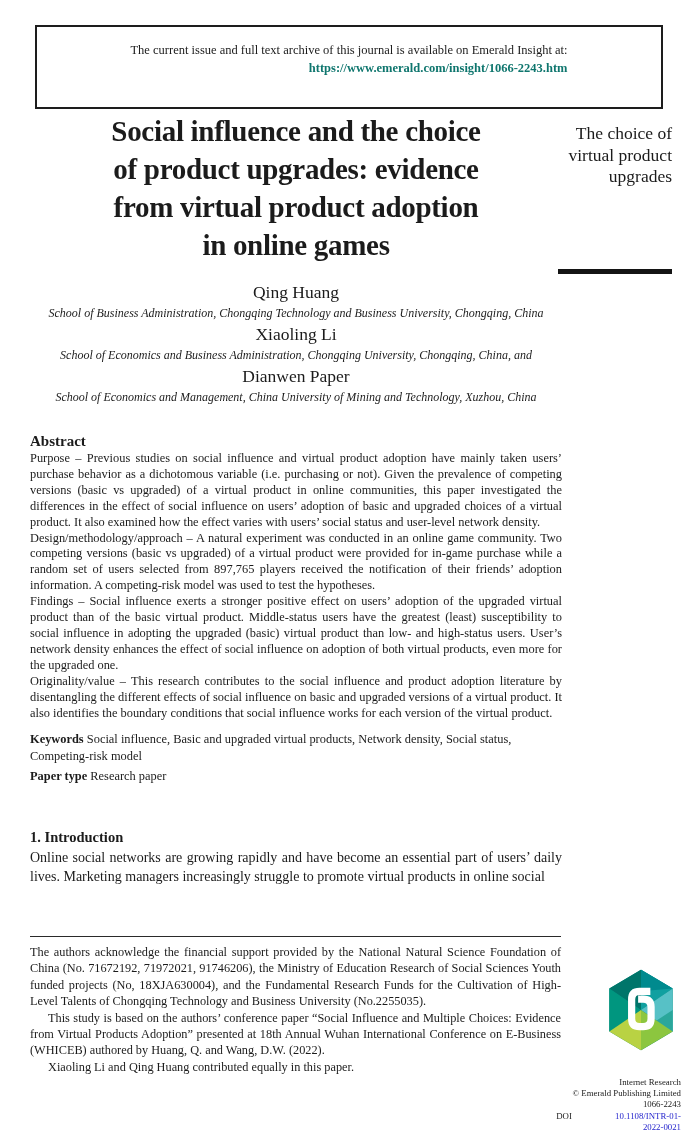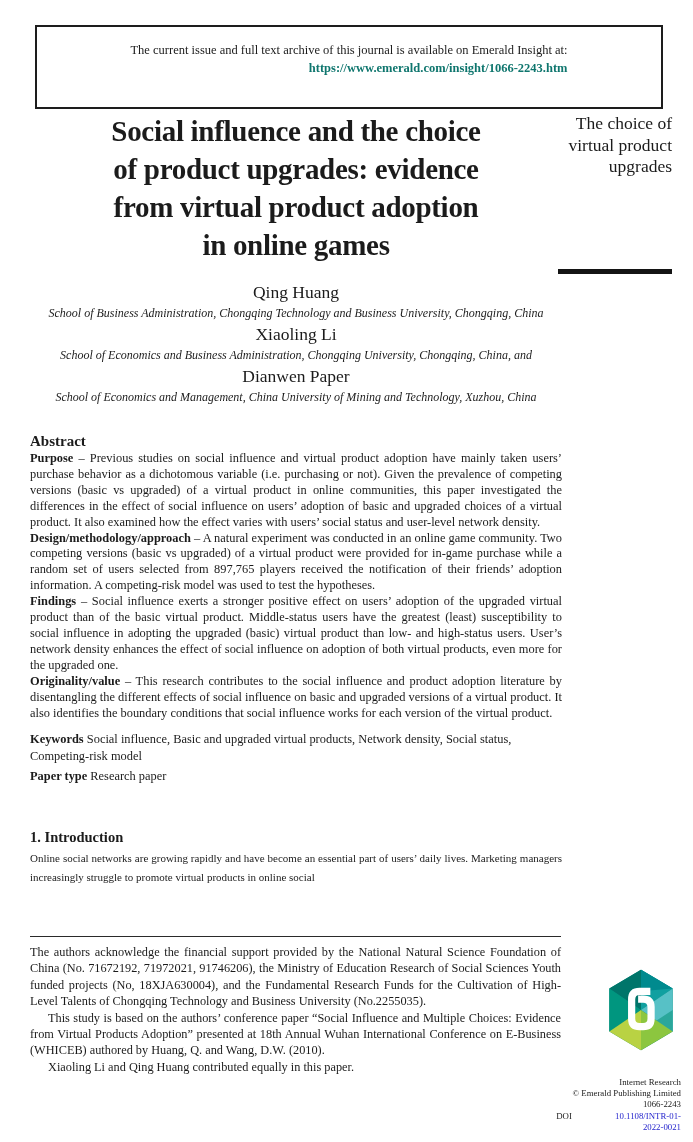--- a/index.html
+++ b/index.html
@@ -17,36 +17,36 @@
   .banner-inner { margin:14px auto 0; width:fit-content; font-size:12.5px; line-height:18px;text-align:right; }
   .banner-url { color:#0f766e; font-weight:bold; text-decoration:none; display:inline-block; }
   
   .main { position:absolute; left:30px; top:112px; width:532px; }
   .title { font-weight:bold; font-size:29px; line-height:38px; text-align:center; letter-spacing:-0.3px; }
   .authors { margin-top:17px; }
   .author-name { font-size:17.5px; line-height:23px; text-align:center; }
   .affiliation { font-style:italic; font-size:12px; line-height:19px; text-align:center; }
   .abstract-heading { margin-top:24px; font-size:15px; font-weight:bold; line-height:20px; }
   .abs-p { font-size:12.4px; line-height:15.9px; text-align:justify; }
-  .abs-lead { font-weight:bold; }
+  .abs-lead { font-weight:normal; }
   .keywords { margin-top:10px; font-size:12.4px; line-height:16.2px; }
   .paper-type { margin-top:4px; font-size:12.4px; line-height:16.2px; }
   .kw-lead { font-weight:bold; }
   .intro-heading { margin-top:44px; font-size:14.5px; font-weight:bold; line-height:19px; }
-  .intro-p { margin-top:2px; font-size:11px; line-height:18.5px; text-align:justify; }
+  .intro-p { margin-top:2px; font-size:14px; line-height:18.5px; text-align:justify; }
   
   .footnote {
     position:absolute; left:30px; top:936px; width:531px;
     border-top:1.5px solid #2a2a2a; padding-top:7px;
     font-size:12.3px; line-height:16.4px; text-align:justify;
   }
   .footnote p + p { text-indent:18px; }
   
   .sidebar-title {
-    position:absolute; top:113px; right:21px; width:136px;
+    position:absolute; top:123px; right:21px; width:136px;
     font-size:17.5px; line-height:21.5px; text-align:right;
   }
   .side-rule { position:absolute; top:269px; right:21px; width:114px; height:5px; background:#141414; }
   .dates {
     position:absolute; top:284px; right:21px; width:145px;
     font-size:10.6px; line-height:14.8px; text-align:right;
   }
   
   .colophon { position:absolute; top:968px; right:12px; width:132px; text-align:right; }
   .logo { width:72px; height:84px; margin-right:4px; display:inline-block; }
@@ -94,21 +94,21 @@
 
     <div class="keywords"><span class="kw-lead">Keywords</span> <span>Social influence, Basic and upgraded virtual products, Network density, Social status, Competing-risk model</span></div>
     <div class="paper-type"><span class="kw-lead">Paper type</span> <span>Research paper</span></div>
 
     <div class="intro-heading">1. Introduction</div>
     <p class="intro-p">Online social networks are growing rapidly and have become an essential part of users’ daily lives. Marketing managers increasingly struggle to promote virtual products in online social</p>
   </div>
 
   <div class="footnote">
     <p>The authors acknowledge the financial support provided by the National Natural Science Foundation of China (No. 71672192, 71972021, 91746206), the Ministry of Education Research of Social Sciences Youth funded projects (No, 18XJA630004), and the Fundamental Research Funds for the Cultivation of High-Level Talents of Chongqing Technology and Business University (No.2255035).</p>
-    <p>This study is based on the authors’ conference paper “Social Influence and Multiple Choices: Evidence from Virtual Products Adoption” presented at 18th Annual Wuhan International Conference on E-Business (WHICEB) authored by Huang, Q. and Wang, D.W. (2010).</p>
+    <p>This study is based on the authors’ conference paper “Social Influence and Multiple Choices: Evidence from Virtual Products Adoption” presented at 18th Annual Wuhan International Conference on E-Business (WHICEB) authored by Huang, Q. and Wang, D.W. (2022).</p>
     <p>Xiaoling Li and Qing Huang contributed equally in this paper.</p>
   </div>
 
   <div class="colophon">
     <svg class="logo" viewBox="0 0 100 114" aria-hidden="true">
       <polygon points="50,1 6,27 6,87 50,113 94,87 94,27" fill="#00897b"></polygon>
       <polygon points="50,1 6,27 50,57" fill="#00756a"></polygon>
       <polygon points="50,1 94,27 50,57" fill="#10a0a0"></polygon>
       <polygon points="50,1 72,14 94,27 50,31" fill="#008a8e"></polygon>
       <polygon points="94,27 94,87 50,57" fill="#57c1c6"></polygon>

